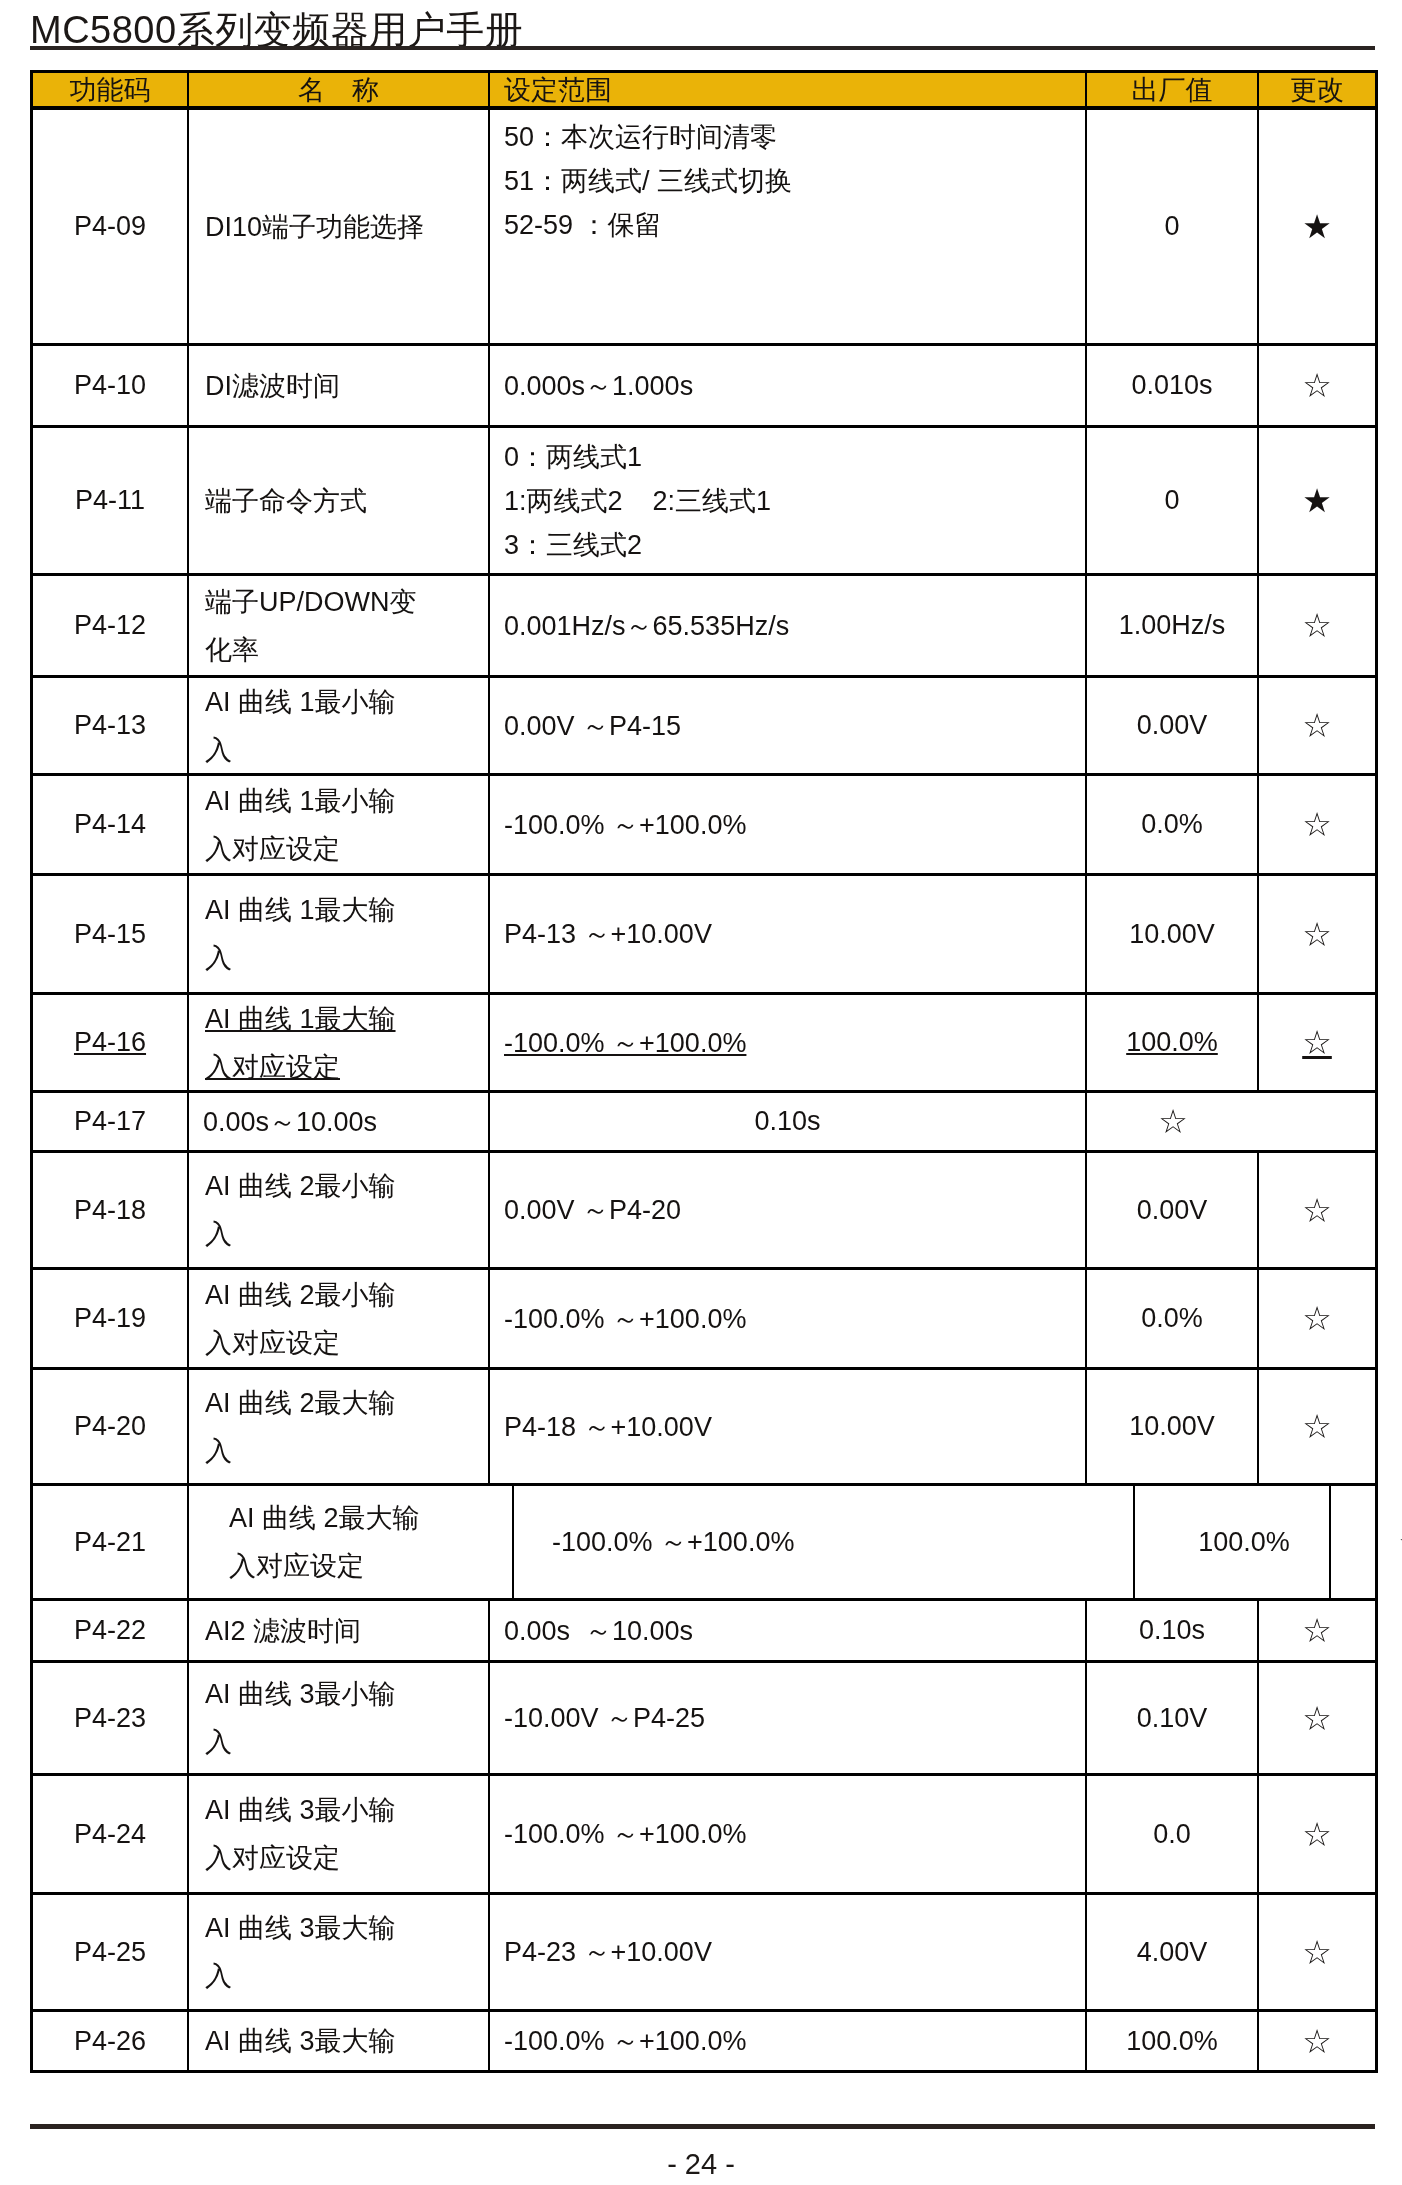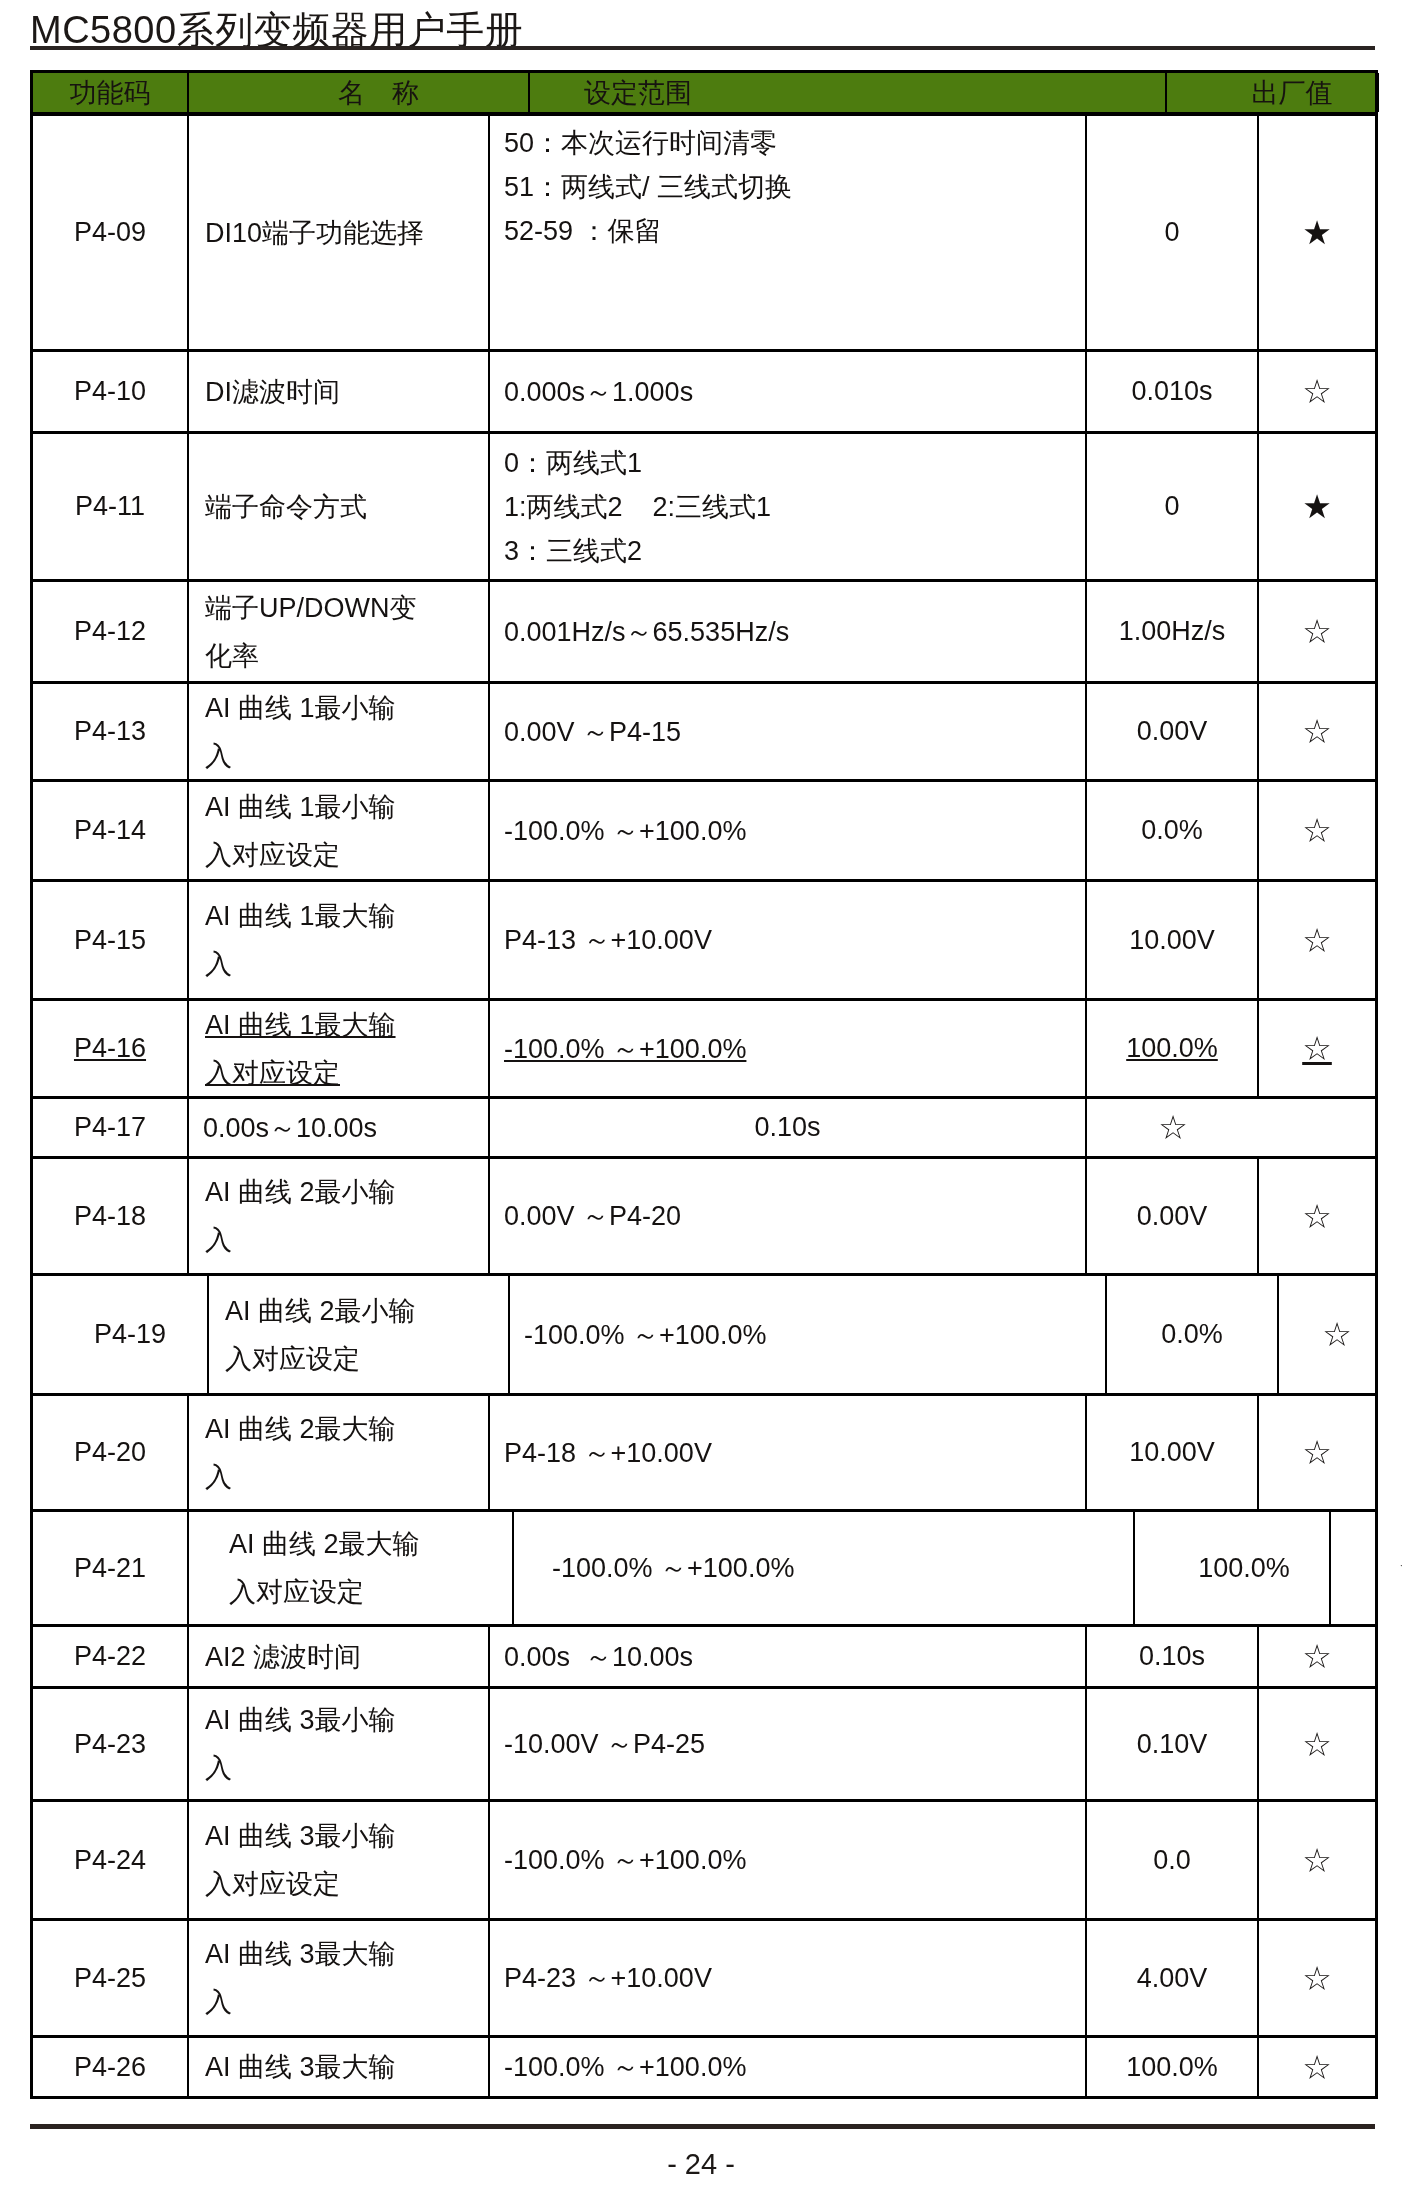--- a/index.html
+++ b/index.html
@@ -28,24 +28,23 @@
     border:3px solid #000;
     background:#fff;
   }
   .trow {
     display:grid;
     grid-template-columns:156px 301px 597px 172px 116px;
     border-bottom:3px solid #000;
   }
   .trow:last-child { border-bottom:none; }
   .thead {
-    height:43px;
-    background:#4d7c0f;
+    height:37px;
+    background:#eab308;
     border-bottom:4px solid #000;
-    gap:40px;
   }
   .cell {
     border-right:2px solid #000;
     display:flex; align-items:center;
     font-size:27px;
     overflow:hidden;
   }
   .cell:last-child { border-right:none; }
   .hcell { font-size:27px; justify-content:center; color:#171310; }
   .hcell.hrange { justify-content:flex-start; padding-left:14px; }
@@ -158,21 +157,21 @@
         <div class="cell change">☆</div>
       </div>
       <div class="trow" style="height: 117px;">
         <div class="cell code">P4-18</div>
         <div class="cell name">AI 曲线  2最小输
 入</div>
         <div class="cell range">0.00V ～P4-20</div>
         <div class="cell default">0.00V</div>
         <div class="cell change">☆</div>
       </div>
-      <div class="trow" style="height: 120px; padding-left: 20px;">
+      <div class="trow" style="height: 100px;">
         <div class="cell code">P4-19</div>
         <div class="cell name">AI 曲线  2最小输
 入对应设定</div>
         <div class="cell range">-100.0% ～+100.0%</div>
         <div class="cell default">0.0%</div>
         <div class="cell change">☆</div>
       </div>
       <div class="trow" style="height: 116px;">
         <div class="cell code">P4-20</div>
         <div class="cell name">AI 曲线  2最大输

